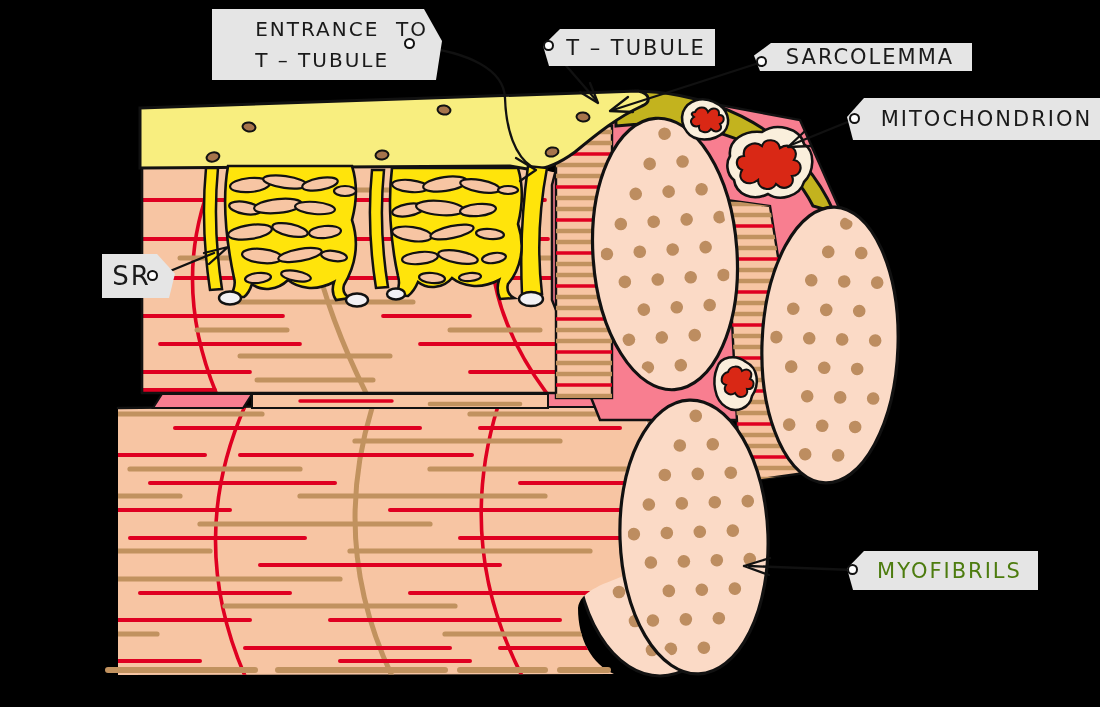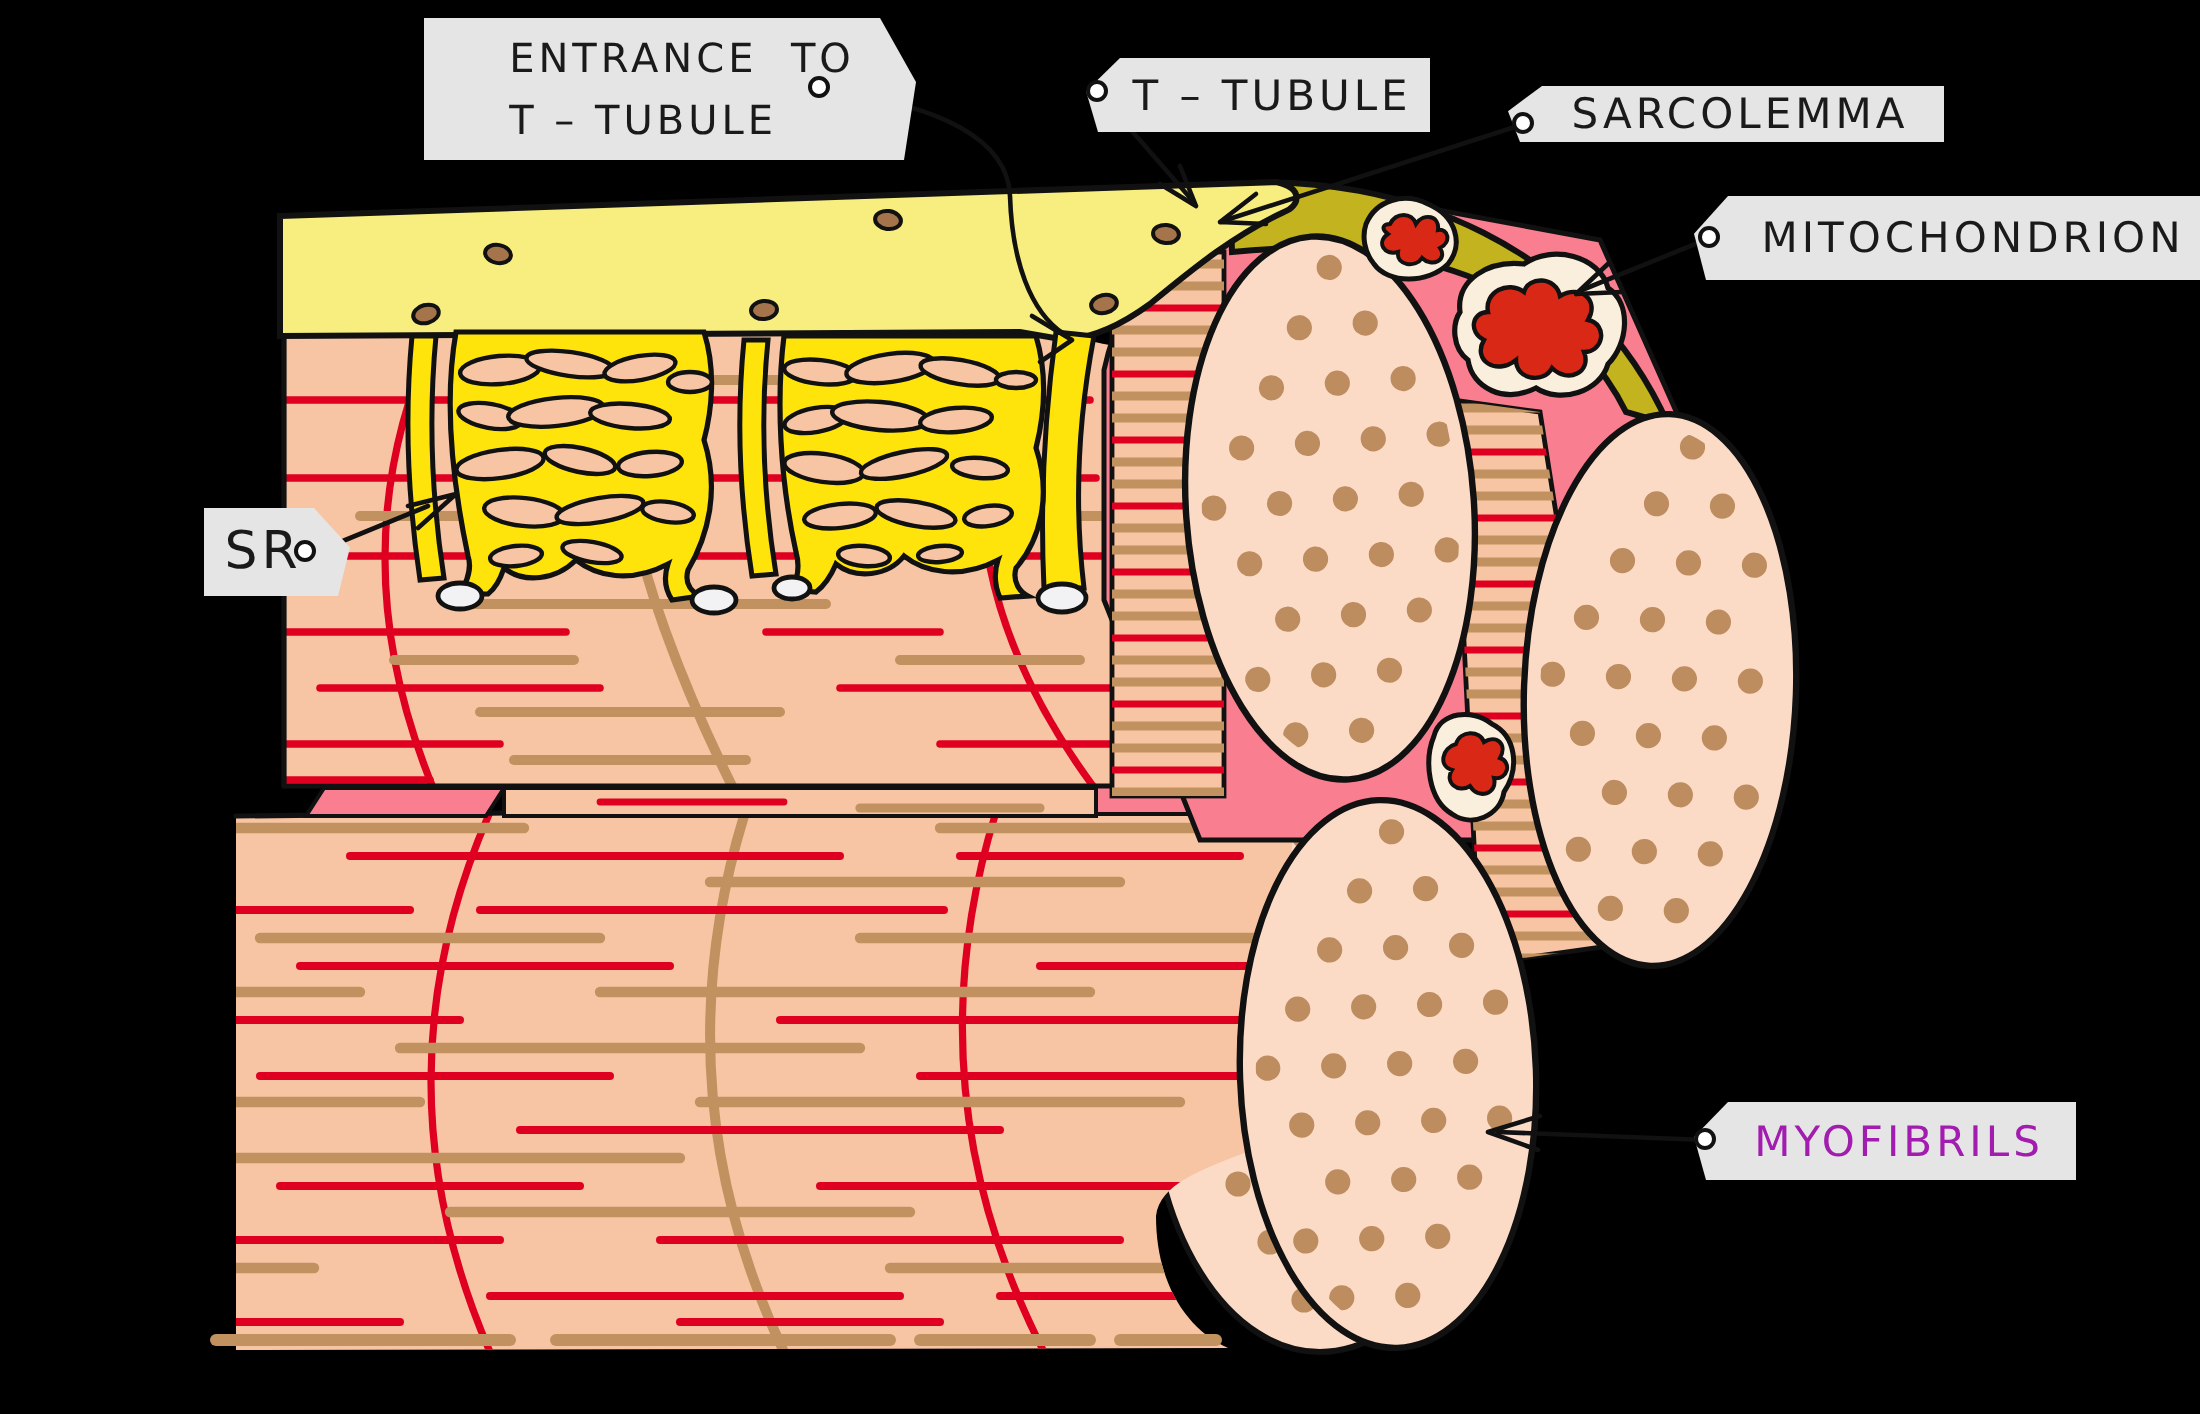--- a/index.html
+++ b/index.html
@@ -401,21 +401,21 @@
           <path d="M598,103 L580,92 M598,103 L590,83"></path>
           <path d="M762,62 L613,110"></path>
           <path d="M610,111 L628,97 M610,111 L633,112"></path>
           <path d="M855,119 L791,145"></path>
           <path d="M788,147 L805,131 M788,147 L811,146"></path>
           <path d="M853,570 L749,566"></path>
           <path d="M744,566 L770,558 M744,566 L769,575"></path>
         </g>
       </svg></div>
 
-  <div class="tag tag-r" style="left: 212px; top: 9px; width: 206px; height: 71px; justify-content: center; padding-left: 26px; font-size: 20px; background: rgb(229, 229, 229); color: rgb(26, 26, 26);">
+  <div class="tag tag-r" style="left: 212px; top: 9px; width: 206px; height: 71px; justify-content: flex-end; padding-left: 10px; font-size: 20px; background: rgb(229, 229, 229); color: rgb(26, 26, 26);">
     <div class="two"><span>ENTRANCE  TO</span><br><span>T – TUBULE</span></div>
   </div>
   <span class="dot" style="left:404px;top:38px"></span>
 
   <div class="tag tag-l" style="left: 543px; top: 29px; width: 158px; height: 37px; background: rgb(229, 229, 229); color: rgb(26, 26, 26);">
     <span>T – TUBULE</span>
   </div>
   <span class="dot" style="left:543px;top:40px"></span>
 
   <div class="tag tag-l" style="left: 754px; top: 43px; width: 204px; height: 28px; background: rgb(229, 229, 229); color: rgb(26, 26, 26);">
@@ -426,17 +426,17 @@
   <div class="tag tag-l" style="left: 847px; top: 98px; width: 251px; height: 42px; background: rgb(229, 229, 229); color: rgb(26, 26, 26);">
     <span>MITOCHONDRION</span>
   </div>
   <span class="dot" style="left:849px;top:113px"></span>
 
   <div class="tag tag-r" style="left: 102px; top: 254px; width: 59px; height: 44px; font-size: 26px; background: rgb(229, 229, 229); color: rgb(26, 26, 26);">
     <span>SR</span>
   </div>
   <span class="dot" style="left:147px;top:270px"></span>
 
-  <div class="tag tag-l" style="left: 847px; top: 551px; width: 177px; height: 39px; background: rgb(229, 229, 229); color: #a21caf;">
+  <div class="tag tag-l" style="left: 847px; top: 551px; width: 177px; height: 39px; background: rgb(229, 229, 229); color: #4d7c0f;">
     <span>MYOFIBRILS</span>
   </div>
   <span class="dot" style="left:847px;top:564px"></span>
 </div>
 
 </body></html>

